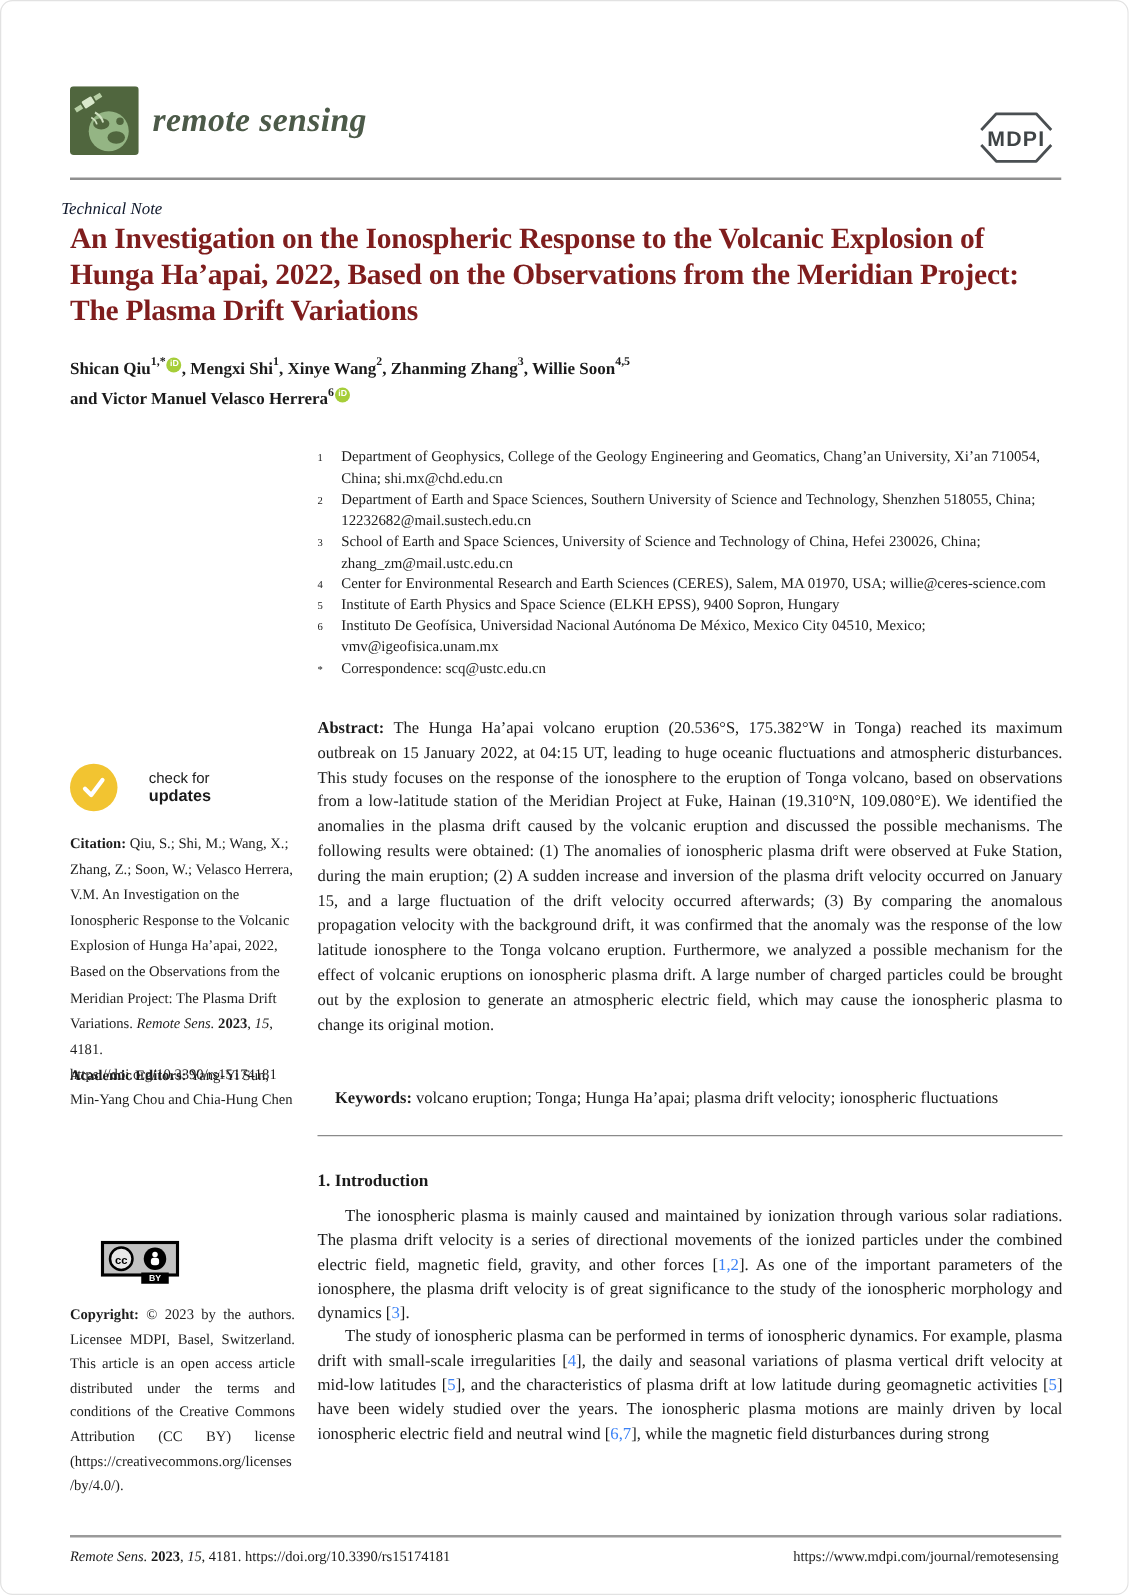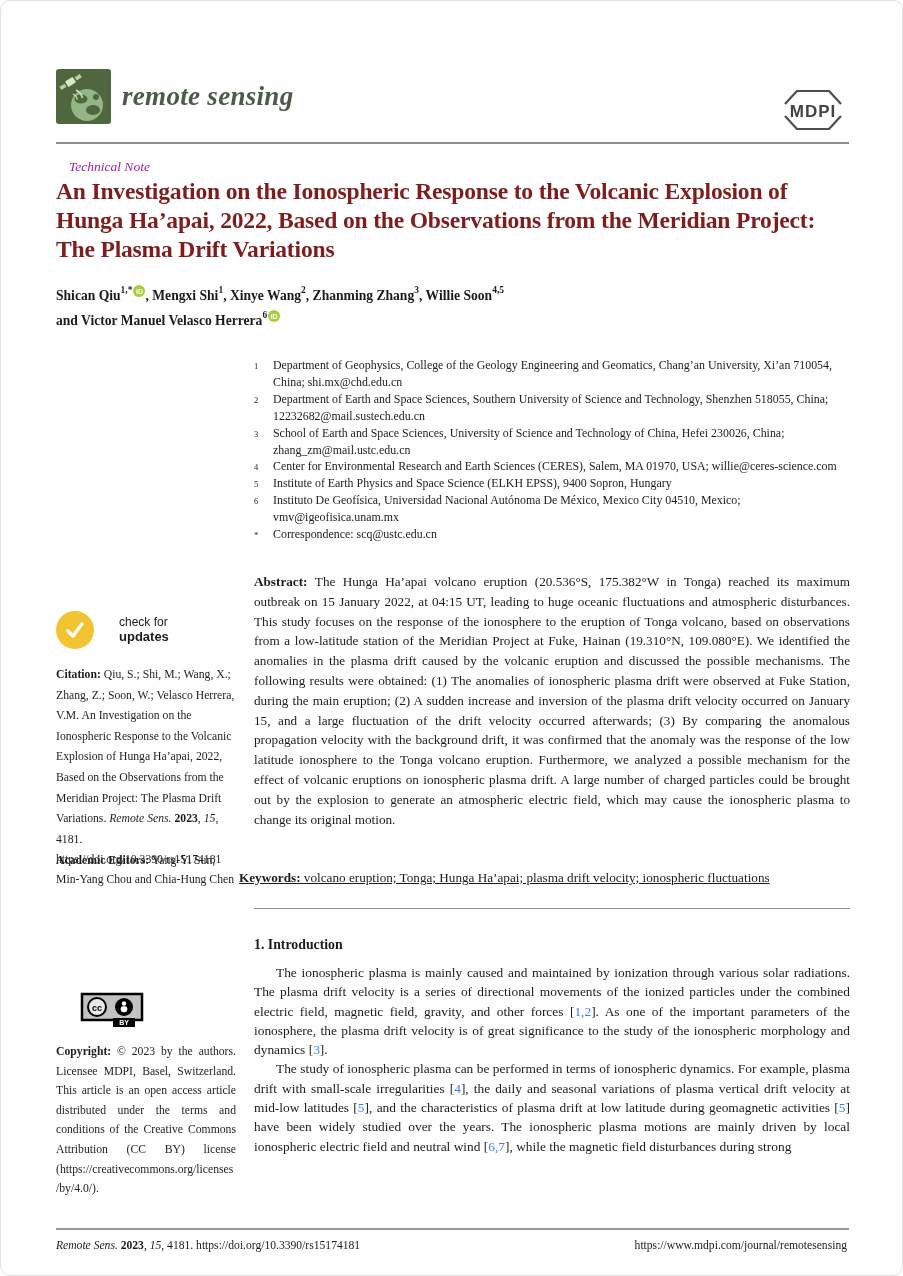--- a/index.html
+++ b/index.html
@@ -14,41 +14,41 @@
 
   
   .logo-box { left:55px; top:68px; width:55px; height:55px; }
   .journal-name {
     left:121px; top:82px; font:italic 700 27px/1 "Liberation Serif",serif;
     color:#4c5a49; letter-spacing:.3px;
   }
   .mdpi-logo { left:776px; top:84px; width:72px; height:50px; }
   .header-rule { left:55px; top:141px; width:793px; height:2px; background:#8f8f8f; }
 
-  .article-type { left:68px; top:158px; font:italic 13.5px/1.2 "Liberation Serif",serif; color:#a21caf; }
+  .article-type { left:48px; top:158px; font:italic 13.5px/1.2 "Liberation Serif",serif; color:#0f172a; }
   .title {
     left:55px; top:176px; width:793px; margin:0;
     font:700 23.6px/1.23 "Liberation Serif",serif; color:#7f1d1d; letter-spacing:-.2px;
   }
   .authors { left:55px; top:282px; width:793px; font:700 13.6px/1.8 "Liberation Serif",serif; }
   .authors sup { font-size:9.5px; font-weight:700; position:relative; top:-1px; }
   .orcid {
     display:inline-flex; width:12px; height:12px; border-radius:50%;
     background:#a6ce39; color:#fff; font:700 7px/1 "Liberation Sans",sans-serif;
     align-items:center; justify-content:center; position:relative; top:-6px; margin-left:1px;
   }
 
   
   .affiliations { left:253px; top:356px; width:596px; font:11.9px/16.9px "Liberation Serif",serif; }
   .aff-row { display:flex; }
   .aff-row sup { width:19px; flex:0 0 19px; font-size:8.5px; line-height:16px; padding-top:1px; }
   .aff-row .aff-text { flex:1; }
 
   .abstract { left:253px; top:571px; width:596px; font:13.2px/19.8px "Liberation Serif",serif; text-align:justify; }
-  .keywords { left:238px; top:867px; width:596px; font:13.2px/19.5px "Liberation Serif",serif; text-align:justify;text-decoration:underline; }
+  .keywords { left:267px; top:867px; width:596px; font:13.2px/19.5px "Liberation Serif",serif; text-align:justify; }
   .bold { font-weight:700; }
   .ital { font-style:italic; }
   .rule2 { left:253px; top:907px; width:596px; height:1px; background:#8a8a8a; }
 
   .intro { left:253px; top:935px; width:596px; }
   .intro h2 { margin:0 0 9px 0; font:700 13.8px/1.3 "Liberation Serif",serif; }
   .intro p { margin:0; font:13.4px/19.3px "Liberation Serif",serif; text-align:justify; text-indent:22px; }
   .reflink { color:#3b82f6; }
 
   

